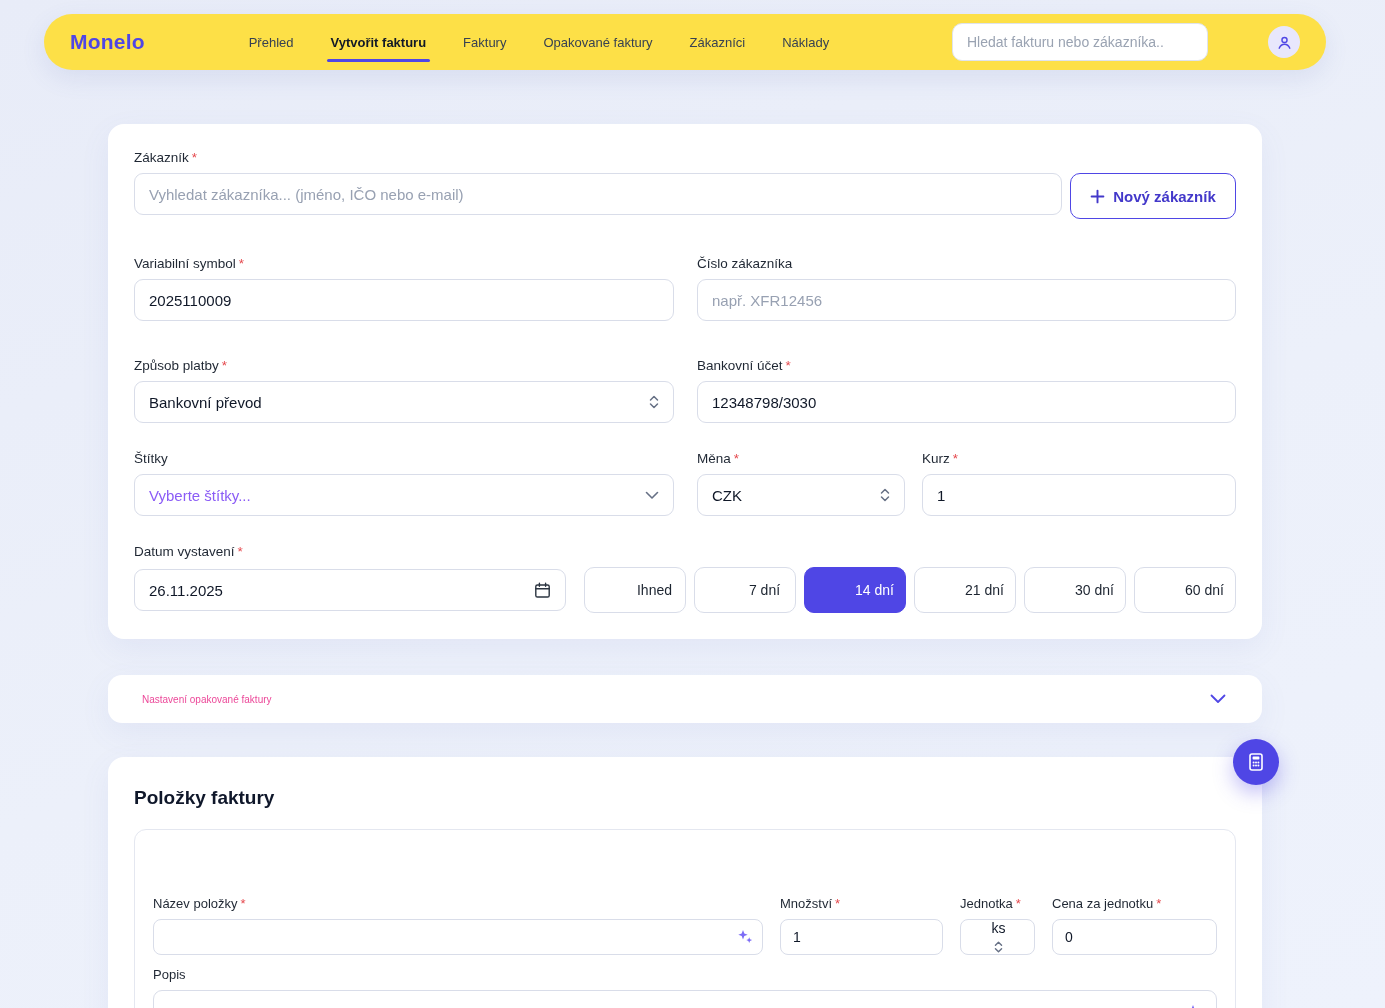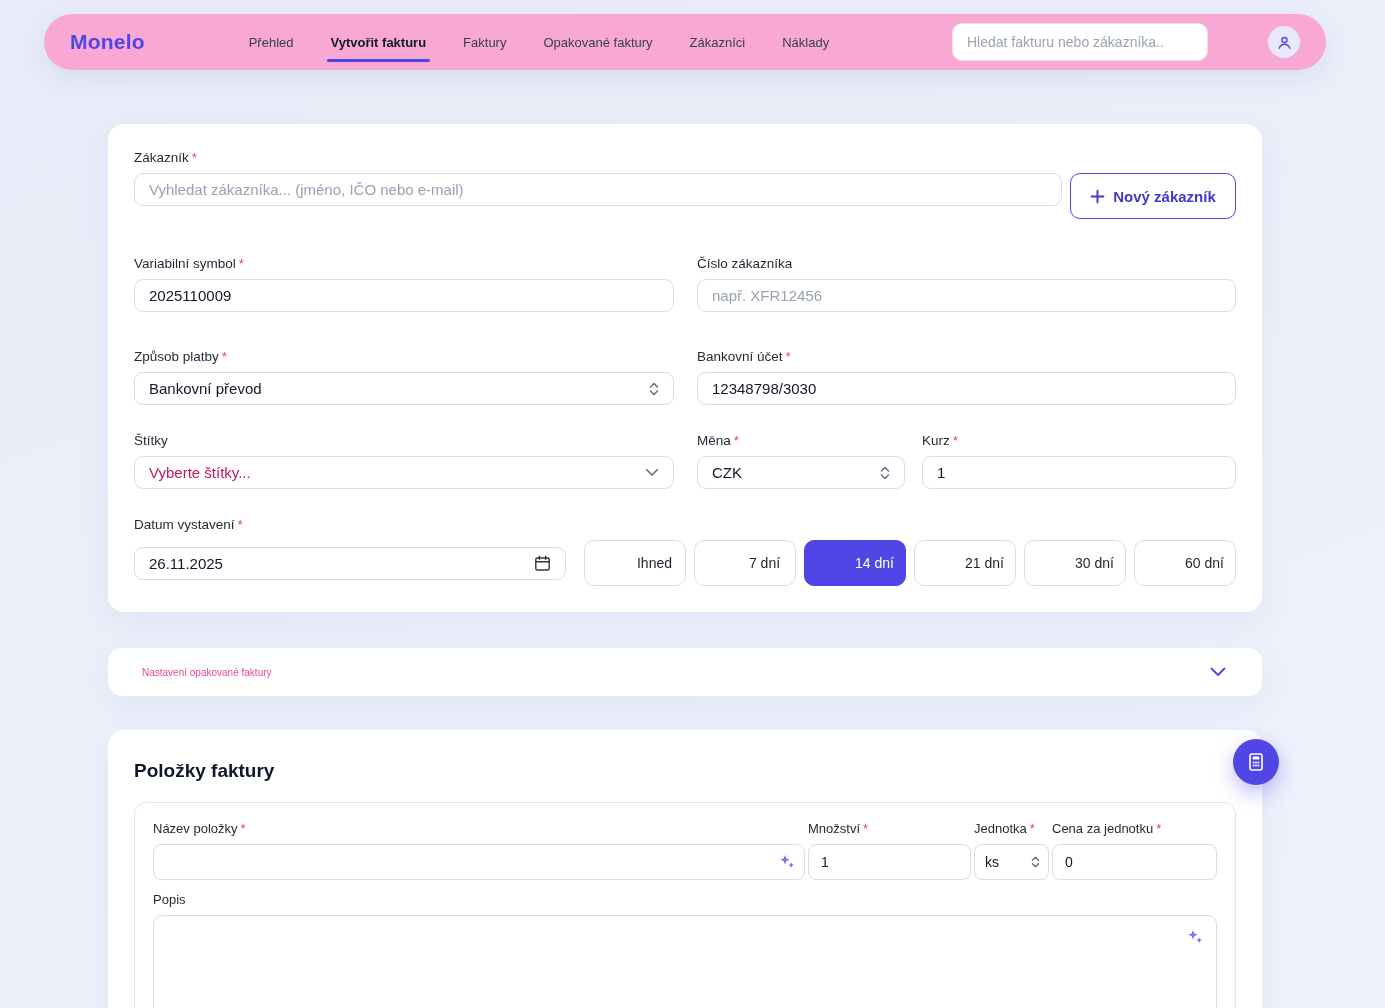--- a/index.html
+++ b/index.html
@@ -5,21 +5,21 @@
   html,body{margin:0;padding:0;}
   body{
     width:1385px;height:1008px;overflow:hidden;position:relative;
     background:linear-gradient(160deg,#e8ecf8 0%,#ecf0fa 55%,#eef2fc 100%);
     font-family:"Liberation Sans","DejaVu Sans",sans-serif;
     color:#101828;
   }
   
   .navbar{
     position:absolute;left:44px;top:14px;width:1282px;height:56px;box-sizing:border-box;
-    background:#f9a8d4;border-radius:28px;display:flex;align-items:center;
+    background:#fde047;border-radius:28px;display:flex;align-items:center;
     padding:0 26px;box-shadow:0 8px 24px rgba(90,110,180,.12);justify-content:space-between;
   }
   .logo{font-size:21px;font-weight:800;color:#4f46e5;letter-spacing:.2px;cursor:pointer;}
   .nav{display:flex;gap:37px;margin-left:104px;height:100%;align-items:center;}
   .nav-item{
     position:relative;font-size:13px;color:#374151;font-weight:500;cursor:pointer;
     height:100%;display:flex;align-items:center;text-decoration:none;
   }
   .nav-item.active{color:#111827;font-weight:600;}
   .nav-item.active::after{
@@ -40,27 +40,27 @@
   
   .content{position:absolute;left:108px;top:124px;width:1154px;}
   .card{
     background:#ffffff;border-radius:16px;
     box-shadow:0 10px 30px rgba(96,115,190,.08);
   }
   .form-card{padding:26px;box-sizing:border-box;}
   .flabel{display:block;font-size:13.5px;font-weight:500;color:#1f2733;margin-bottom:8px;}
   .req{color:#e5484d;margin-left:3px;}
   .input,.selectbox,.datebox{
-    height:33px;box-sizing:border-box;border:1px solid #d9dde9;border-radius:9px;
+    height:42px;box-sizing:border-box;border:1px solid #d9dde9;border-radius:9px;
     padding:0 14px;font-size:15px;color:#101828;background:#fff;width:100%;
     font-family:"Liberation Sans","DejaVu Sans",sans-serif;outline:none;
   }
   .input::placeholder{color:#98a1b2;}
   .selectbox{display:flex;align-items:center;justify-content:space-between;cursor:pointer;}
-  .selectbox .ph{color:#be185d;}
+  .selectbox .ph{color:#8b5cf6;}
   .icon{display:inline-flex;align-items:center;justify-content:center;}
   
   .row-customer{display:flex;gap:8px;}
   .row-customer .input{flex:1;}
   .btn-outline{
     width:166px;height:46px;box-sizing:border-box;border:1.5px solid #4f46e5;border-radius:10px;
     background:#fff;color:#4338ca;font-weight:600;font-size:15px;cursor:pointer;
     display:flex;align-items:center;justify-content:center;gap:8px;
     font-family:"Liberation Sans","DejaVu Sans",sans-serif;
   }
@@ -83,32 +83,32 @@
   
   .collapse-card{
     margin-top:36px;height:48px;border-radius:14px;display:flex;align-items:center;
     justify-content:space-between;padding:0 36px 0 34px;box-sizing:border-box;cursor:pointer;
   }
   .collapse-title{color:#ec4899;font-weight:400;font-size:10px;}
   
   .items-card{margin-top:34px;padding:30px 26px 40px;box-sizing:border-box;min-height:330px;}
   .items-title{margin:0 0 20px;font-size:19px;font-weight:700;color:#0f172a;}
   .item-box{border:1px solid #e4e7f0;border-radius:12px;padding:18px;box-sizing:border-box;}
-  .item-row{display:flex;gap:3px;}
+  .item-row{display:flex;gap:17px;margin-top:48px;}
   .f-name{flex:1;}
   .f-qty{width:163px;}
   .f-unit{width:75px;}
   .f-price{width:165px;}
   .item-box .flabel{font-size:13px;}
   .sm-input,.sm-select{
     height:36px;box-sizing:border-box;border:1px solid #d9dde9;border-radius:8px;
     padding:0 12px;font-size:14px;color:#101828;background:#fff;width:100%;outline:none;
     font-family:"Liberation Sans","DejaVu Sans",sans-serif;
   }
-  .sm-select{display:flex;align-items:center;justify-content:space-between;padding:0 8px 0 10px;cursor:pointer;}
+  .sm-select{display:flex;align-items:center;justify-content:space-between;padding:0 8px 0 10px;cursor:pointer;flex-direction:column;}
   .input-wrap{position:relative;}
   .sparkle-right{position:absolute;right:10px;top:50%;transform:translateY(-50%);}
   .f-desc{margin-top:12px;}
   .textarea-wrap{position:relative;}
   .textarea{
     width:100%;height:120px;box-sizing:border-box;border:1px solid #d9dde9;border-radius:9px;
     padding:10px 12px;font-size:14px;resize:none;outline:none;background:#fff;
     font-family:"Liberation Sans","DejaVu Sans",sans-serif;
   }
   .sparkle-ta{position:absolute;right:14px;top:14px;}

